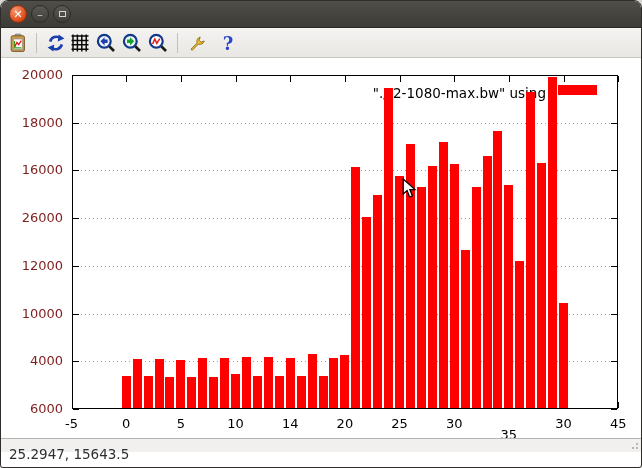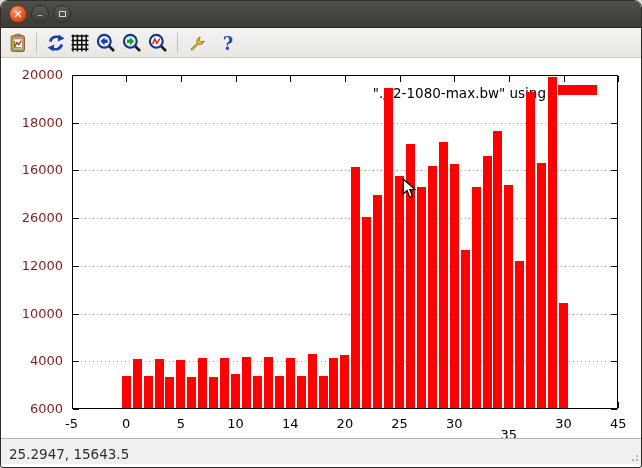--- a/index.html
+++ b/index.html
@@ -48,21 +48,21 @@
     background:repeating-linear-gradient(90deg,#9a9a9a 0 1px,transparent 1px 4px);}
   .tick{position:absolute;background:#000;z-index:2;}
   .ylab{position:absolute;width:60px;text-align:right;font-size:13px;color:#7f1d1d;z-index:2;}
   .xlab{position:absolute;width:40px;text-align:center;font-size:13px;color:#000;z-index:2;}
   .bar{position:absolute;background:#ff0000;z-index:4;}
   .legend-label{position:absolute;font-size:13.5px;color:#000;text-align:right;z-index:3;white-space:pre;}
   .legend-sample{position:absolute;background:#ff0000;z-index:5;}
   .cursor{position:absolute;z-index:20;}
   
   .statusbar{
-    position:absolute;left:0;top:437px;width:100%;height:26px;
+    position:absolute;left:0;top:437px;width:100%;height:14px;
     background:#f1f0ee;border-top:1px solid #b7b5b1;
   }
   .status-text{position:absolute;left:8px;top:7px;font-size:13.5px;color:#2e2e2e;}
   .resize-grip{
     position:absolute;right:2px;bottom:2px;width:12px;height:12px;cursor:nwse-resize;
     background:
       radial-gradient(circle at 10px 10px,#b8b6b2 1px,transparent 1.4px),
       radial-gradient(circle at 6px 10px,#b8b6b2 1px,transparent 1.4px),
       radial-gradient(circle at 10px 6px,#b8b6b2 1px,transparent 1.4px);
   }

